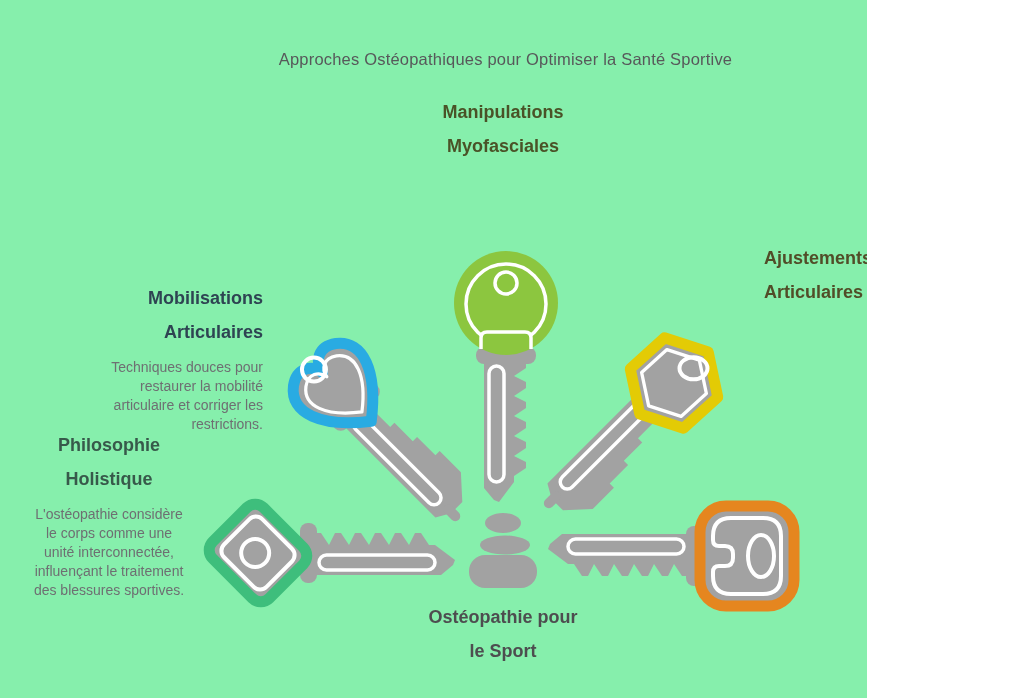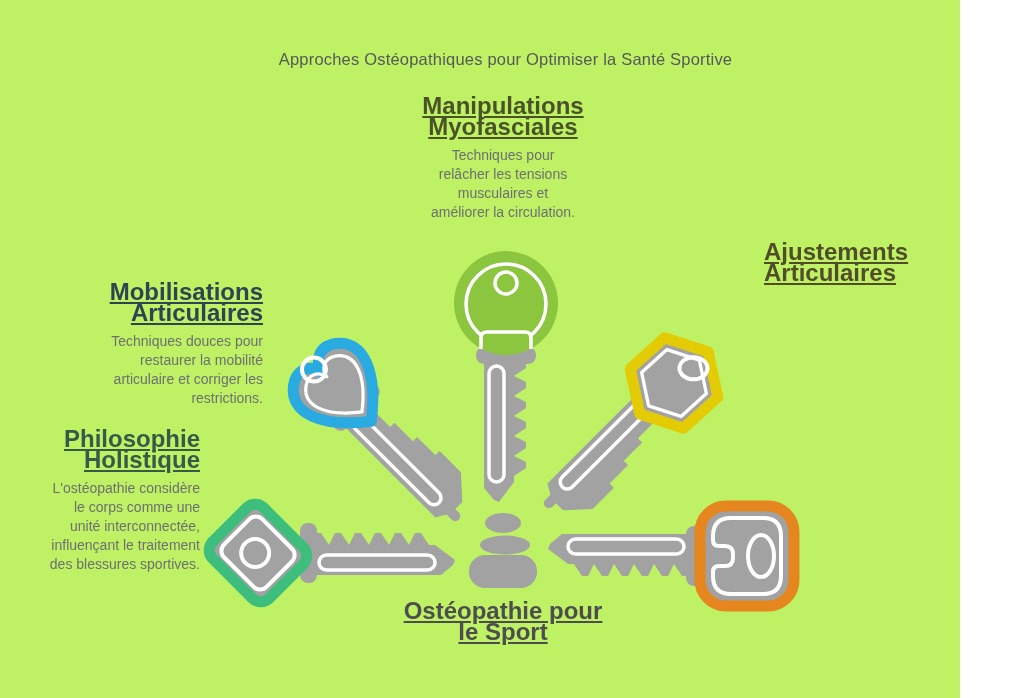--- a/index.html
+++ b/index.html
@@ -1,34 +1,34 @@
 <!DOCTYPE html>
 <html><head>
 <meta charset="utf-8">
 <style>
   html,body{margin:0;padding:0;background:#ffffff;}
   .stage{
-    position:relative;width:960px;height:698px;background:#bef264;
+    position:relative;width:867px;height:698px;background:#86efac;
     font-family:"Liberation Sans", sans-serif;overflow:hidden;
   }
   .title{
     position:absolute;top:50px;left:0;width:1011px;text-align:center;
     font-size:16.5px;letter-spacing:.2px;color:#57585A;font-weight:400;
   }
   .keys-layer{position:absolute;left:0;top:0;width:1011px;height:698px;}
   .section{position:absolute;}
-  .sec-heading{font-weight:bold;font-size:24px;line-height:21px;white-space:pre-line;text-decoration:underline;}
+  .sec-heading{font-weight:bold;font-size:18px;line-height:34px;white-space:pre-line;}
   .sec-body{margin-top:9px;font-size:14px;line-height:19px;color:#6E6F72;white-space:pre-line;}
   #sec-manipulations{left:383px;top:95px;width:240px;text-align:center;}
   #sec-manipulations .sec-heading{color:#4A5227;}
   #sec-mobilisations{left:23px;top:241px;width:240px;text-align:right;}
   #sec-mobilisations .sec-heading{color:#2E4452;margin-top:40px;}
   #sec-ajustements{left:740px;top:241px;width:240px;text-align:left;}
   #sec-ajustements .sec-heading{color:#514D28;margin-left:24px;}
-  #sec-philosophie{left:4px;top:428px;width:196px;text-align:right;}
+  #sec-philosophie{left:11px;top:428px;width:196px;text-align:center;}
   #sec-philosophie .sec-heading{color:#37594A;}
   #sec-reeducation{left:820px;top:428px;width:191px;text-align:left;}
   #sec-reeducation .sec-heading{color:#66503A;}
   #sec-center{left:383px;top:600px;width:240px;text-align:center;}
   #sec-center .sec-heading{color:#4D4D4F;}
 </style>
 </head>
 <body>
 
 <div class="stage">
@@ -99,24 +99,20 @@
     <g fill="#A2A2A2">
       <ellipse cx="503" cy="523" rx="18" ry="10"></ellipse>
       <ellipse cx="505" cy="545" rx="25" ry="9.5"></ellipse>
       <rect x="469" y="555" width="68" height="33" rx="16"></rect>
     </g>
   </svg>
 
   <div class="section" id="sec-manipulations">
     <div class="sec-heading">Manipulations
 Myofasciales</div>
-    <div class="sec-body">Techniques pour
-relâcher les tensions
-musculaires et
-améliorer la circulation.</div>
   </div>
 
   <div class="section" id="sec-mobilisations">
     <div class="sec-heading">Mobilisations
 Articulaires</div>
     <div class="sec-body">Techniques douces pour
 restaurer la mobilité
 articulaire et corriger les
 restrictions.</div>
   </div>

